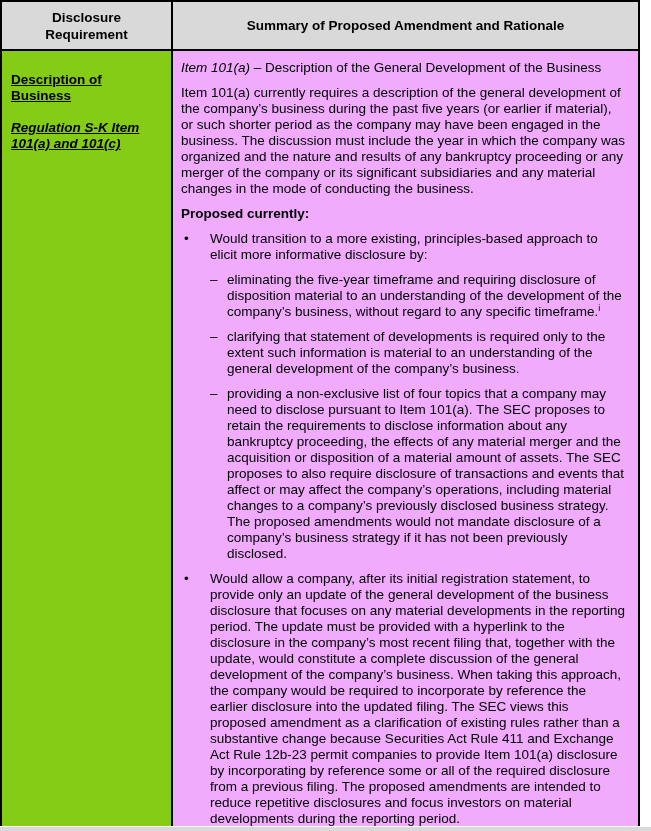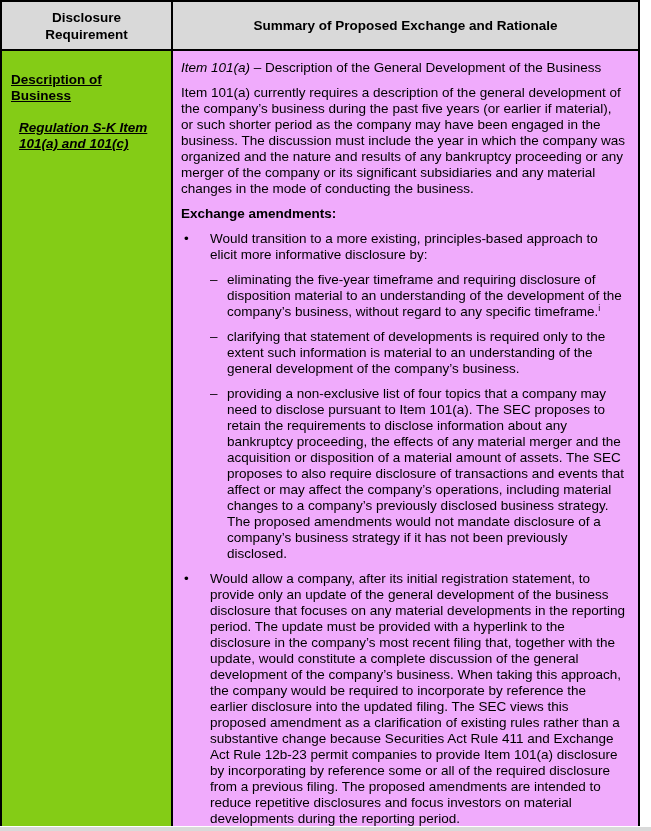--- a/index.html
+++ b/index.html
@@ -33,21 +33,21 @@
     line-height:17px;
   }
   td.hdr .two-line{white-space:pre-line;}
   
   td.req{
     background:#84cc16;
     padding:21px 8px 8px 9px;
     text-decoration:underline;
   }
   .req-title{font-weight:bold;margin:0 0 16px 0;}
-  .req-ref{font-weight:bold;font-style:italic;margin:8px;}
+  .req-ref{font-weight:bold;font-style:italic;margin:0;}
   
   td.sum{
     background:#f0abfc;
     padding:9px 12px 8px 8px;
   }
   .para{margin:0 0 9px 0;}
   .ital{font-style:italic;}
   .bold{font-weight:bold;}
   .bullet{position:relative;padding-left:29px;margin:0 0 9px 0;}
   .bullet .bm{position:absolute;left:3px;top:0;}
@@ -73,34 +73,34 @@
         <col class="c1">
         <col>
       </colgroup>
     <tbody>
       <tr>
         <td class="hdr">
           <div class="two-line">Disclosure
 Requirement</div>
         </td>
         <td class="hdr">
-          <div>Summary of Proposed Exchange and Rationale</div>
+          <div>Summary of Proposed Amendment and Rationale</div>
         </td>
       </tr>
       <tr>
         <td class="req">
           <p class="req-title">Description of Business</p>
           <p class="req-ref">Regulation S-K Item 101(a) and 101(c)</p>
         </td>
         <td class="sum">
           <p class="para"><span class="ital">Item 101(a)</span><span> – Description of the General Development of the Business</span></p>
 
           <p class="para">Item 101(a) currently requires a description of the general development of the company’s business during the past five years (or earlier if material), or such shorter period as the company may have been engaged in the business. The discussion must include the year in which the company was organized and the nature and results of any bankruptcy proceeding or any merger of the company or its significant subsidiaries and any material changes in the mode of conducting the business.</p>
 
-          <p class="para bold">Exchange amendments:</p>
+          <p class="para bold">Proposed currently:</p>
 
           <div class="bullet">
             <span class="bm">•</span>
             <span>Would transition to a more existing, principles-based approach to elicit more informative disclosure by:</span>
           </div>
 
           <div class="sub">
             <span class="dm">–</span>
             <span>eliminating the five-year timeframe and requiring disclosure of disposition material to an understanding of the development of the company’s business, without regard to any specific timeframe.</span><sup class="fn">i</sup>
           </div>

